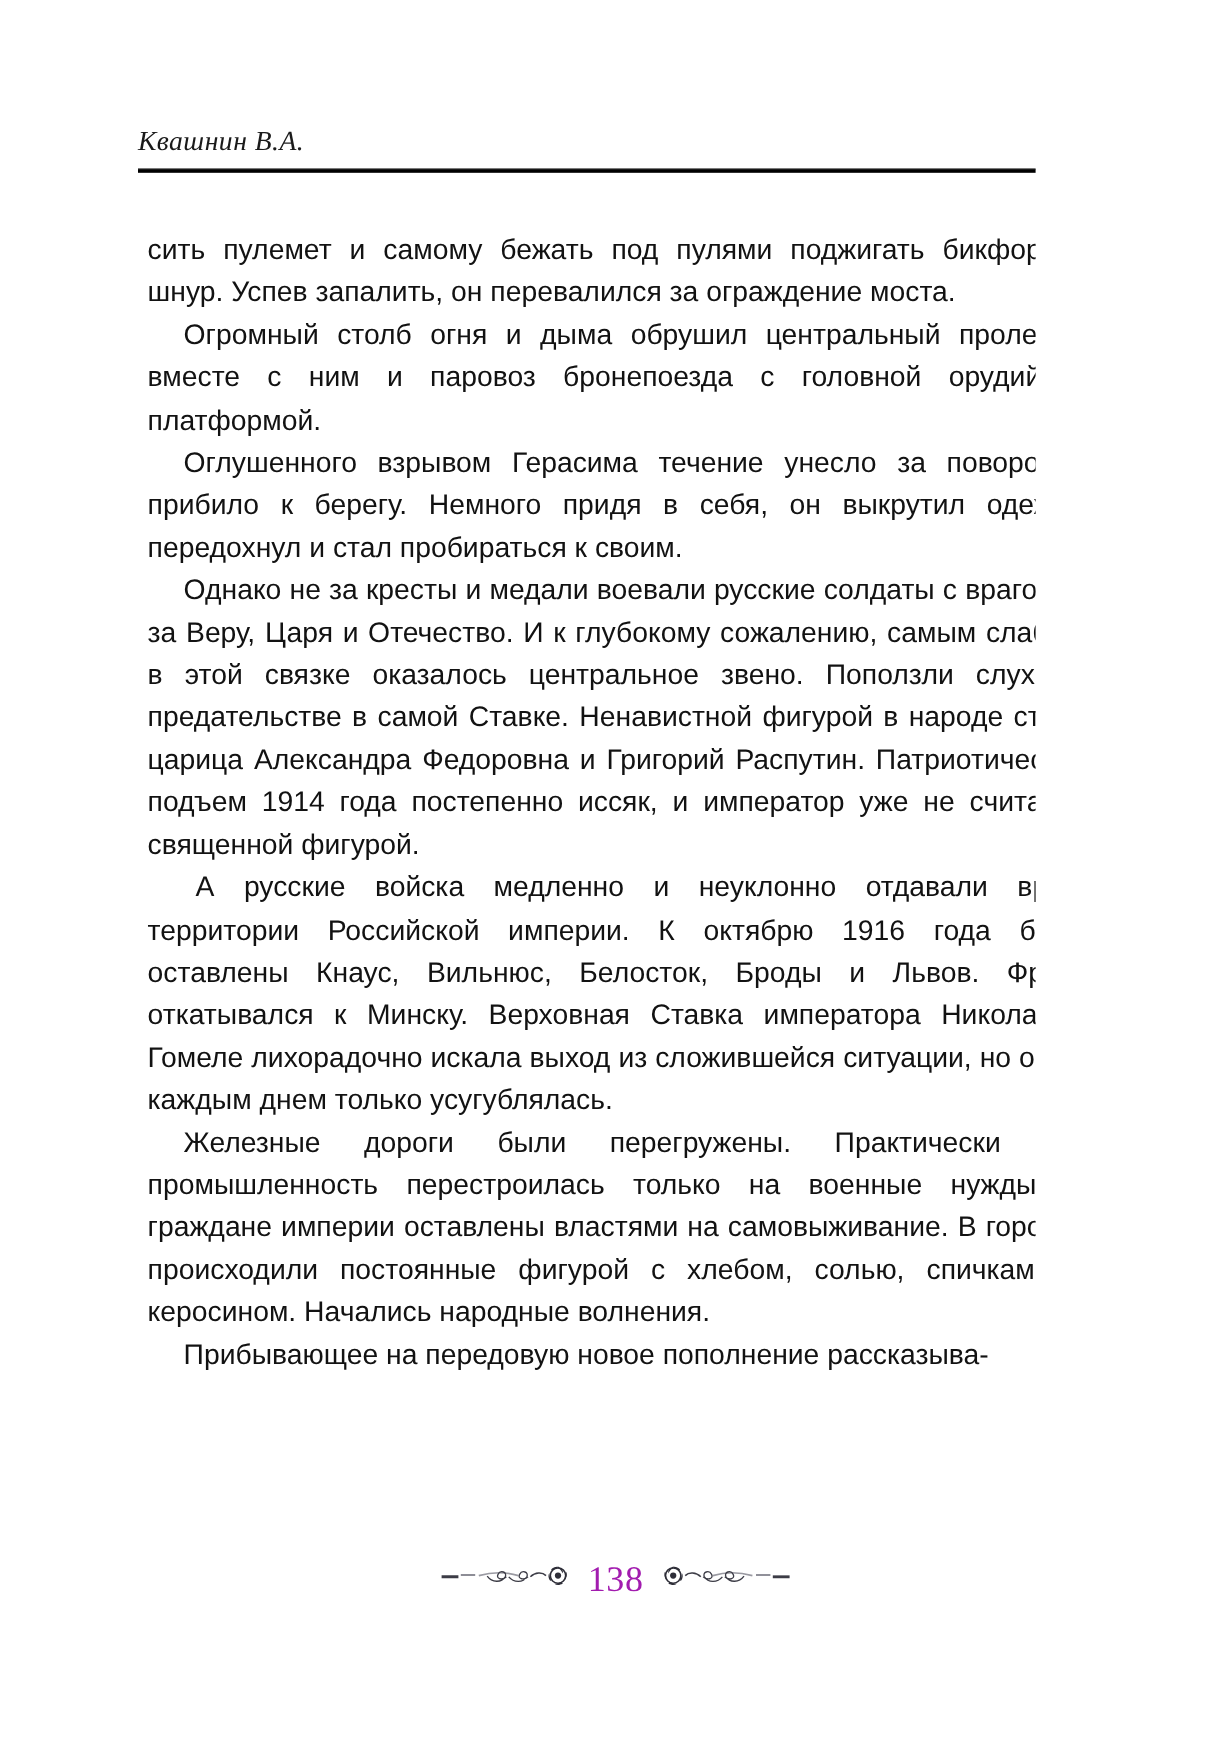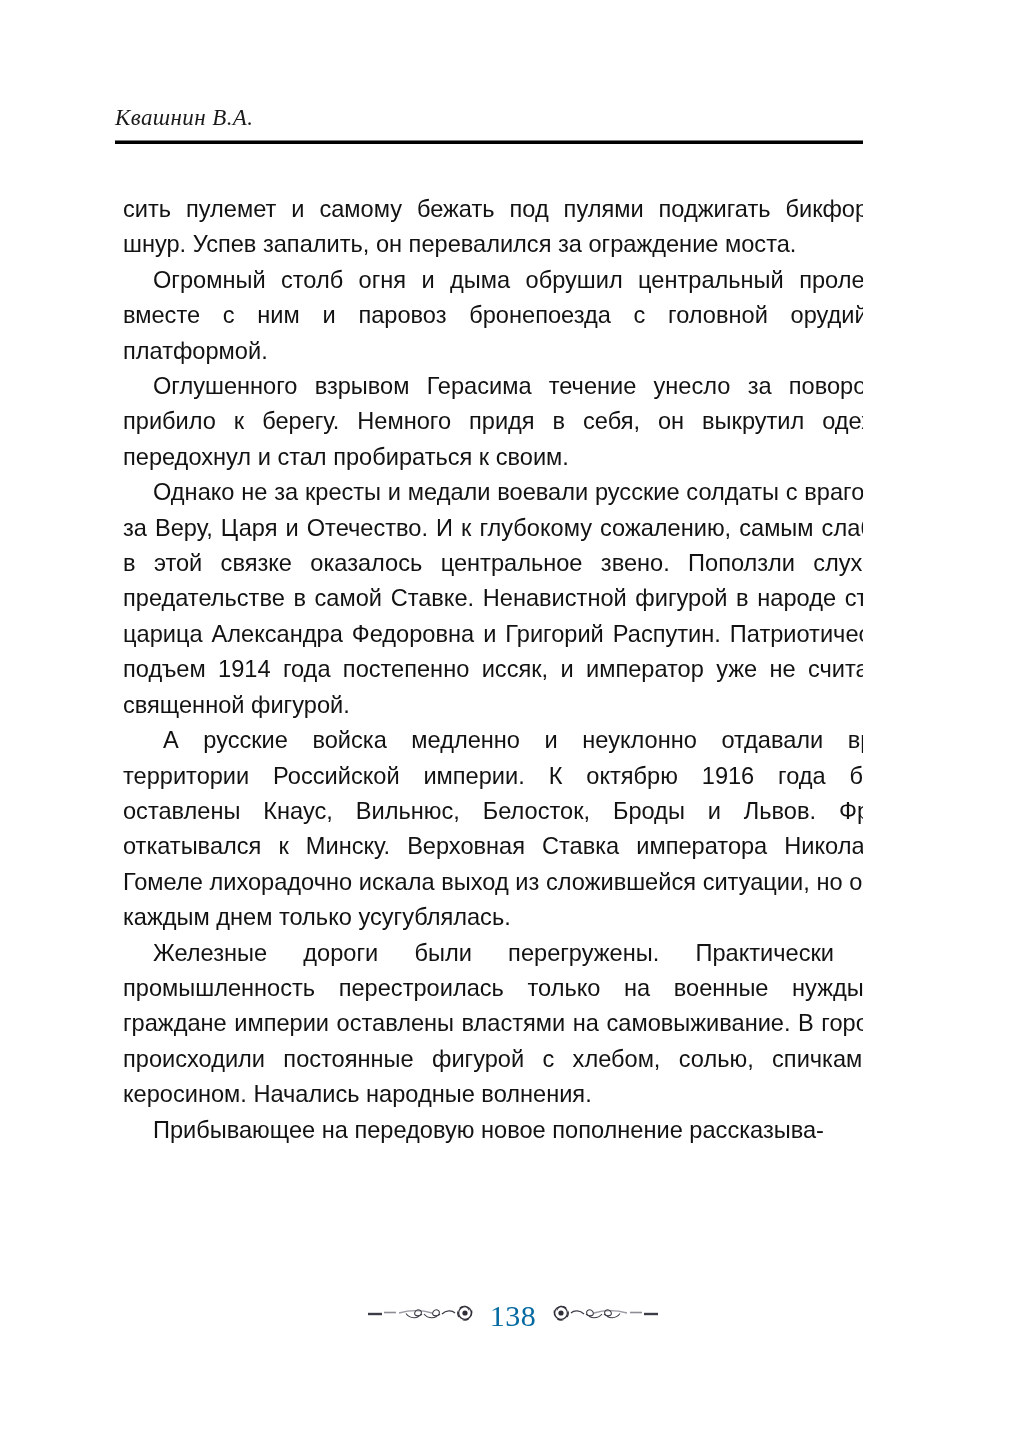--- a/index.html
+++ b/index.html
@@ -76,21 +76,21 @@
     width: 1026px;
     display: flex;
     align-items: center;
     justify-content: center;
     gap: 4px;
   }
   .folio-num {
     font-family: "Liberation Serif", serif;
     font-size: 30px;
     line-height: 30px;
-    color: #0369a1;
+    color: #a21caf;
     letter-spacing: 0.5px;
   }
   .ornament {
     display: block;
     flex: 0 0 auto;
   }
   .ornament.flip {
     transform: scaleX(-1);
   }
 </style>

